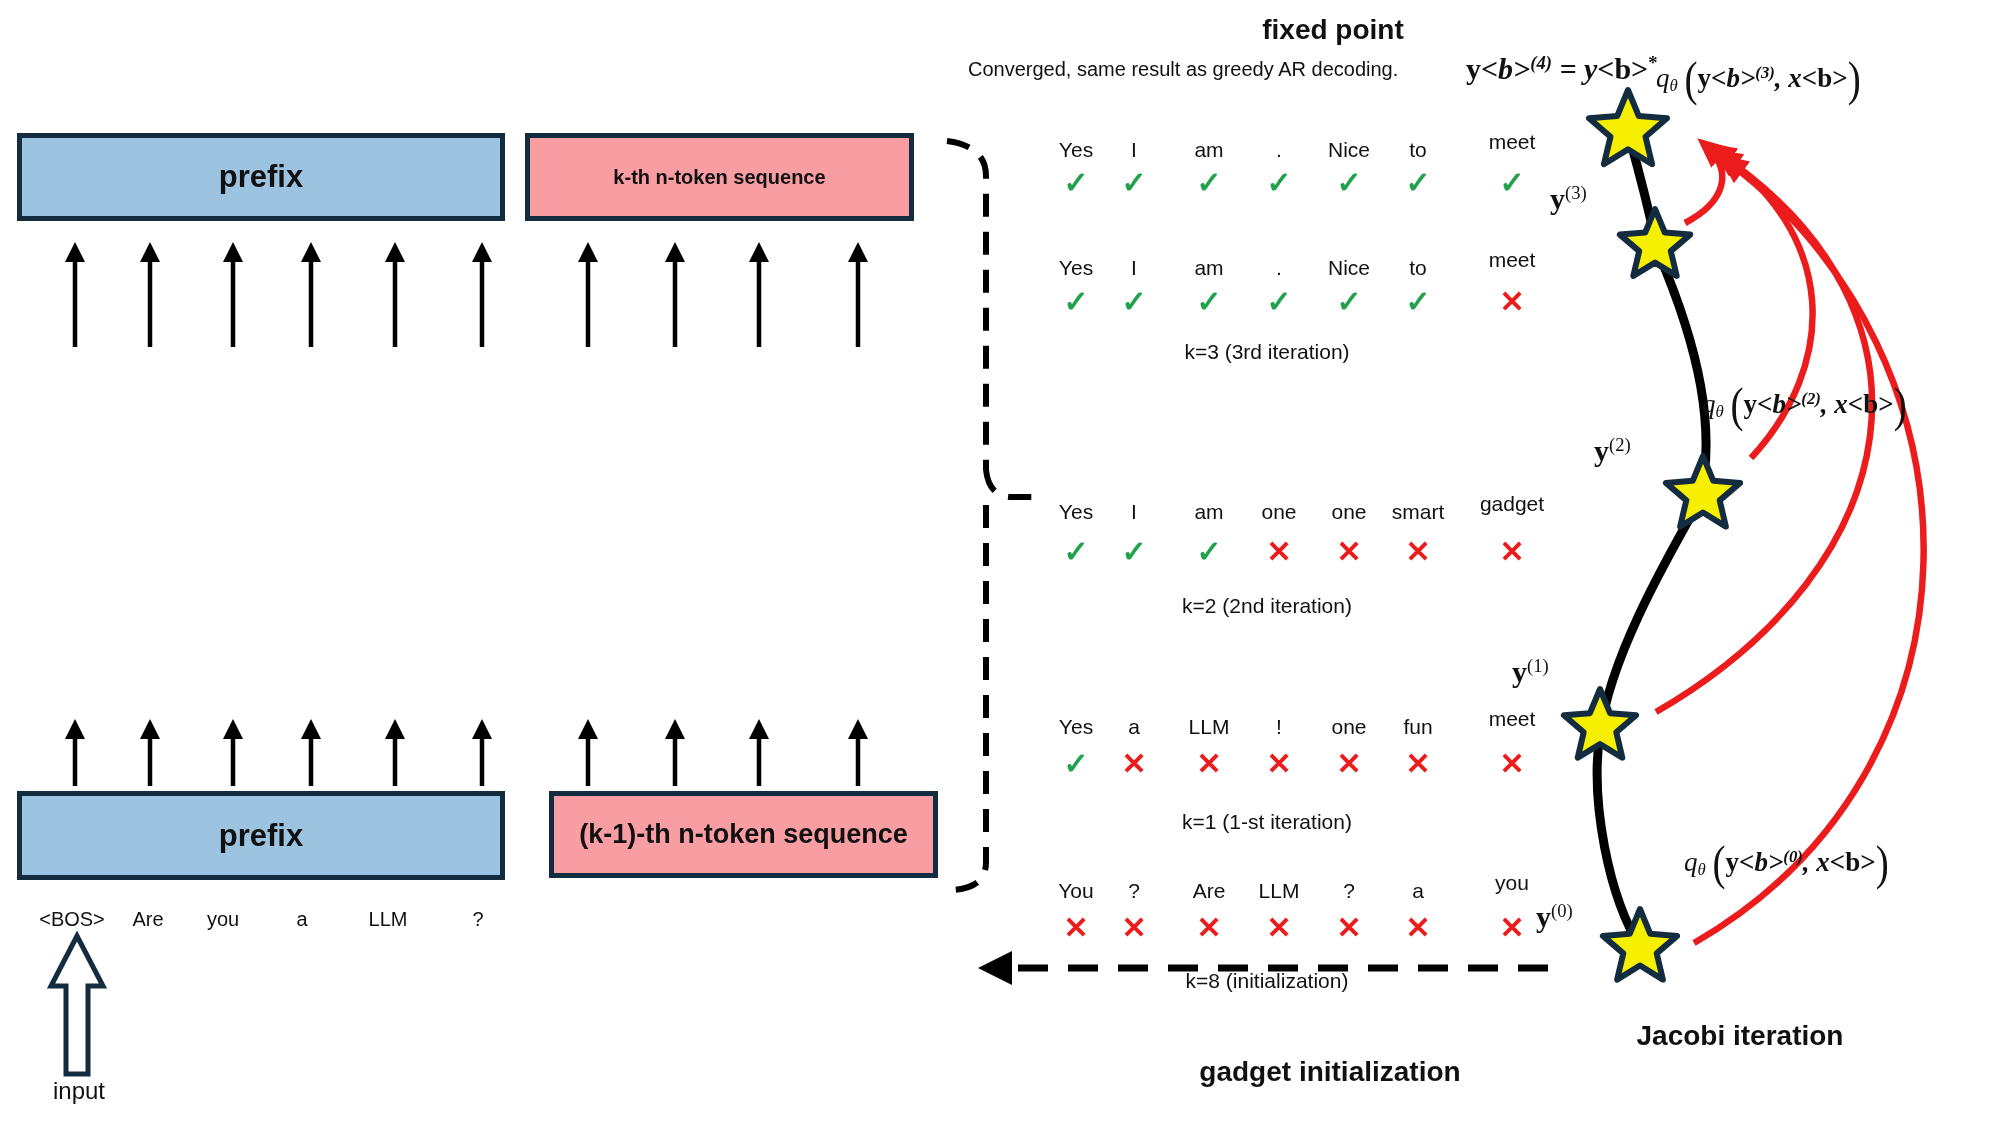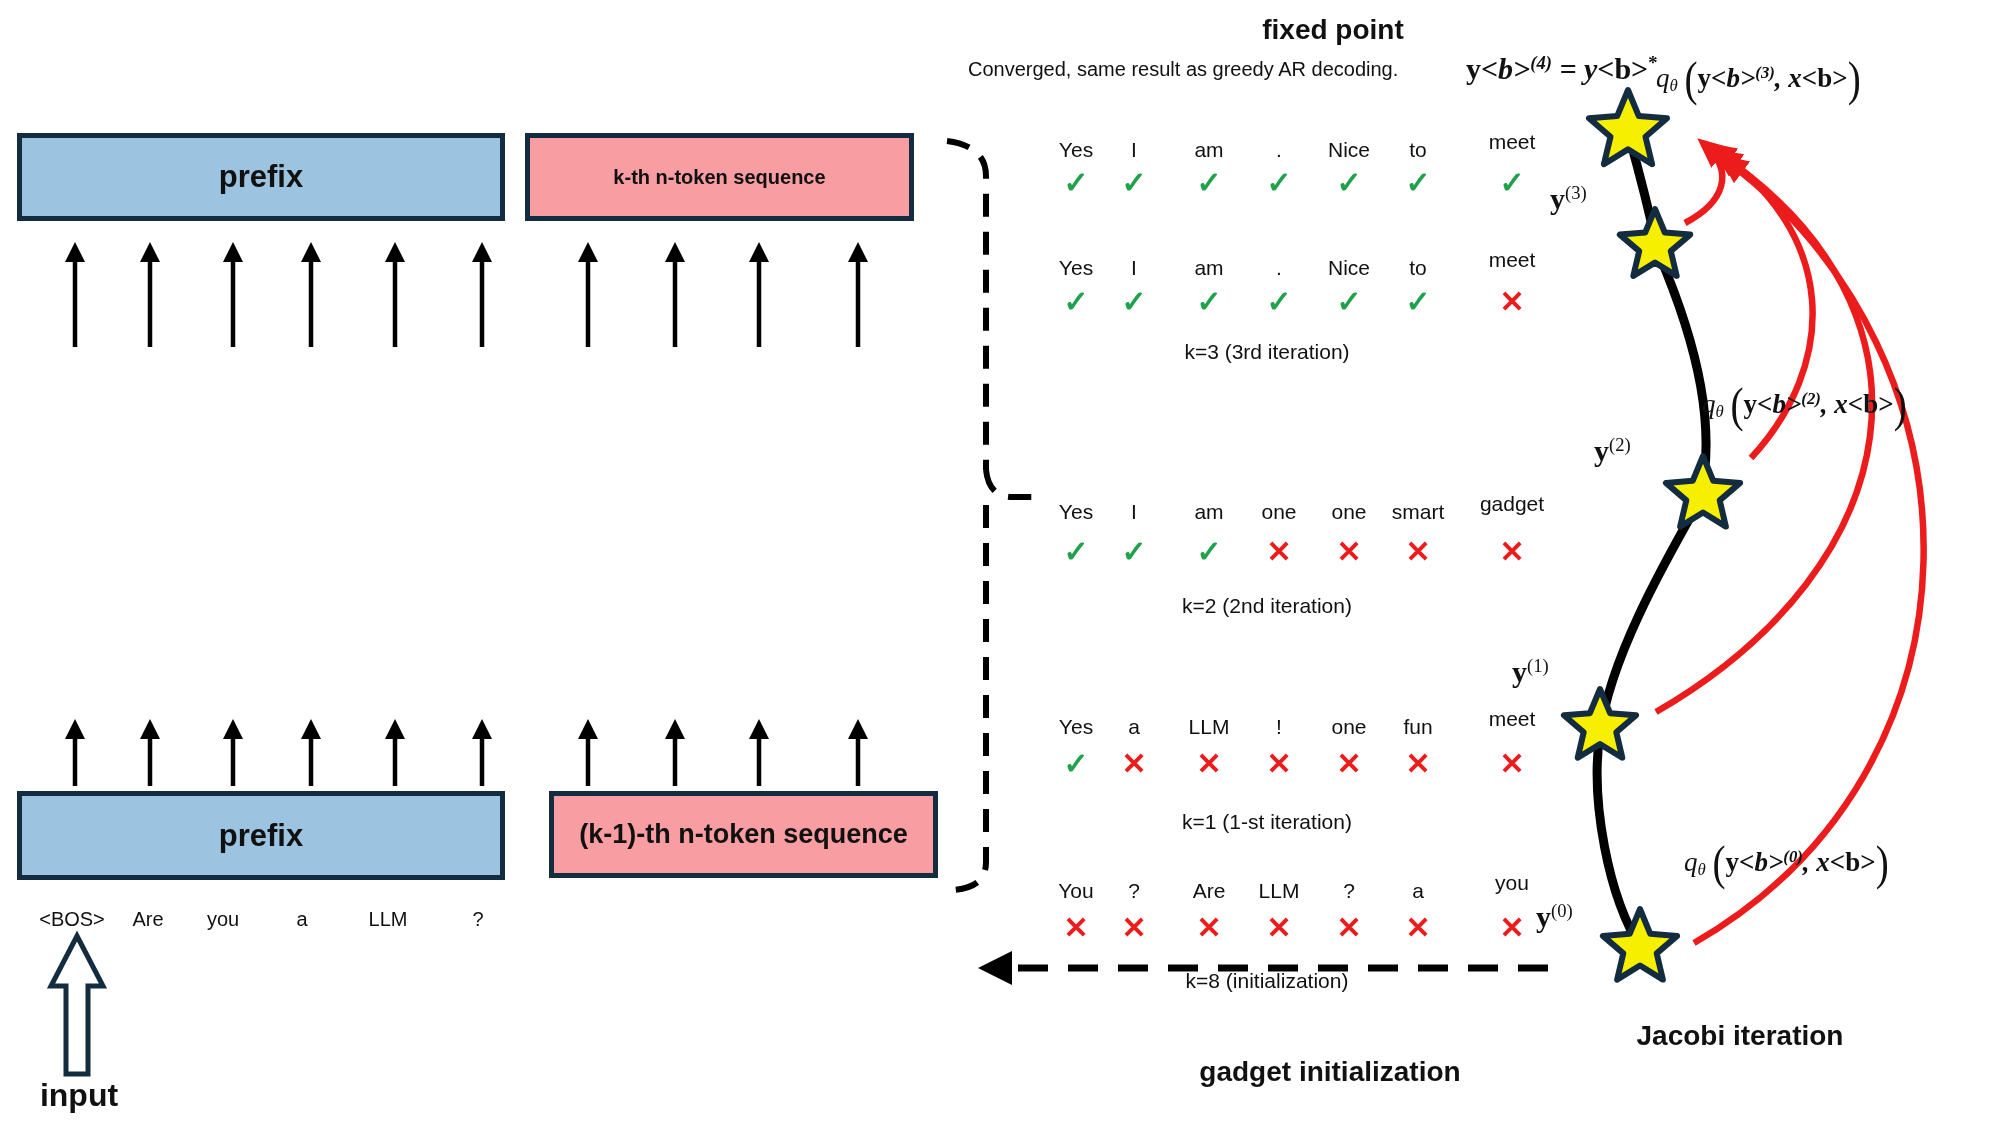--- a/index.html
+++ b/index.html
@@ -17,21 +17,21 @@
          border:7px solid #000;border-radius:48px;box-sizing:border-box;
          display:flex;align-items:center;justify-content:center;font-weight:bold;font-size:37px;}
   .bigtitle{position:absolute;font-weight:bold;font-size:28px;transform:translateX(-50%);white-space:nowrap;}
   .note{position:absolute;font-size:20px;line-height:26px;white-space:nowrap;}
   .gtok{position:absolute;font-size:21px;transform:translate(-50%,-50%);white-space:nowrap;}
   .gmark{position:absolute;font-size:30px;font-weight:bold;transform:translate(-50%,-50%);line-height:1;}
   .gmark.green{color:var(--green);}
   .gmark.red{color:var(--red);}
   .glabel{position:absolute;font-size:21px;transform:translate(-50%,-50%);white-space:nowrap;}
   .itok{position:absolute;font-size:20px;transform:translate(-50%,-50%);white-space:nowrap;}
-  .inputlab{position:absolute;font-weight:bold;font-size:32px;transform:translateX(-50%);}
+  .inputlab{position:absolute;font-weight:normal;font-size:24px;transform:translateX(-50%);}
   .mathlab{position:absolute;font-family:"Liberation Serif", serif;font-size:30px;white-space:nowrap;}
   .mathlab.q{font-size:27px;}
   .mathlab sup{font-size:0.62em;vertical-align:0.55em;}
   .mathlab sub{font-size:0.62em;vertical-align:-0.25em;font-style:italic;}
   .mathlab b{font-weight:bold;}
   .mathlab .bigp{display:inline-block;font-size:1.45em;font-weight:normal;vertical-align:-0.14em;transform:scaleY(1.25);}
   svg.overlay{position:absolute;left:0;top:0;width:2000px;height:1125px;}
 </style>
 </head>
 <body>

